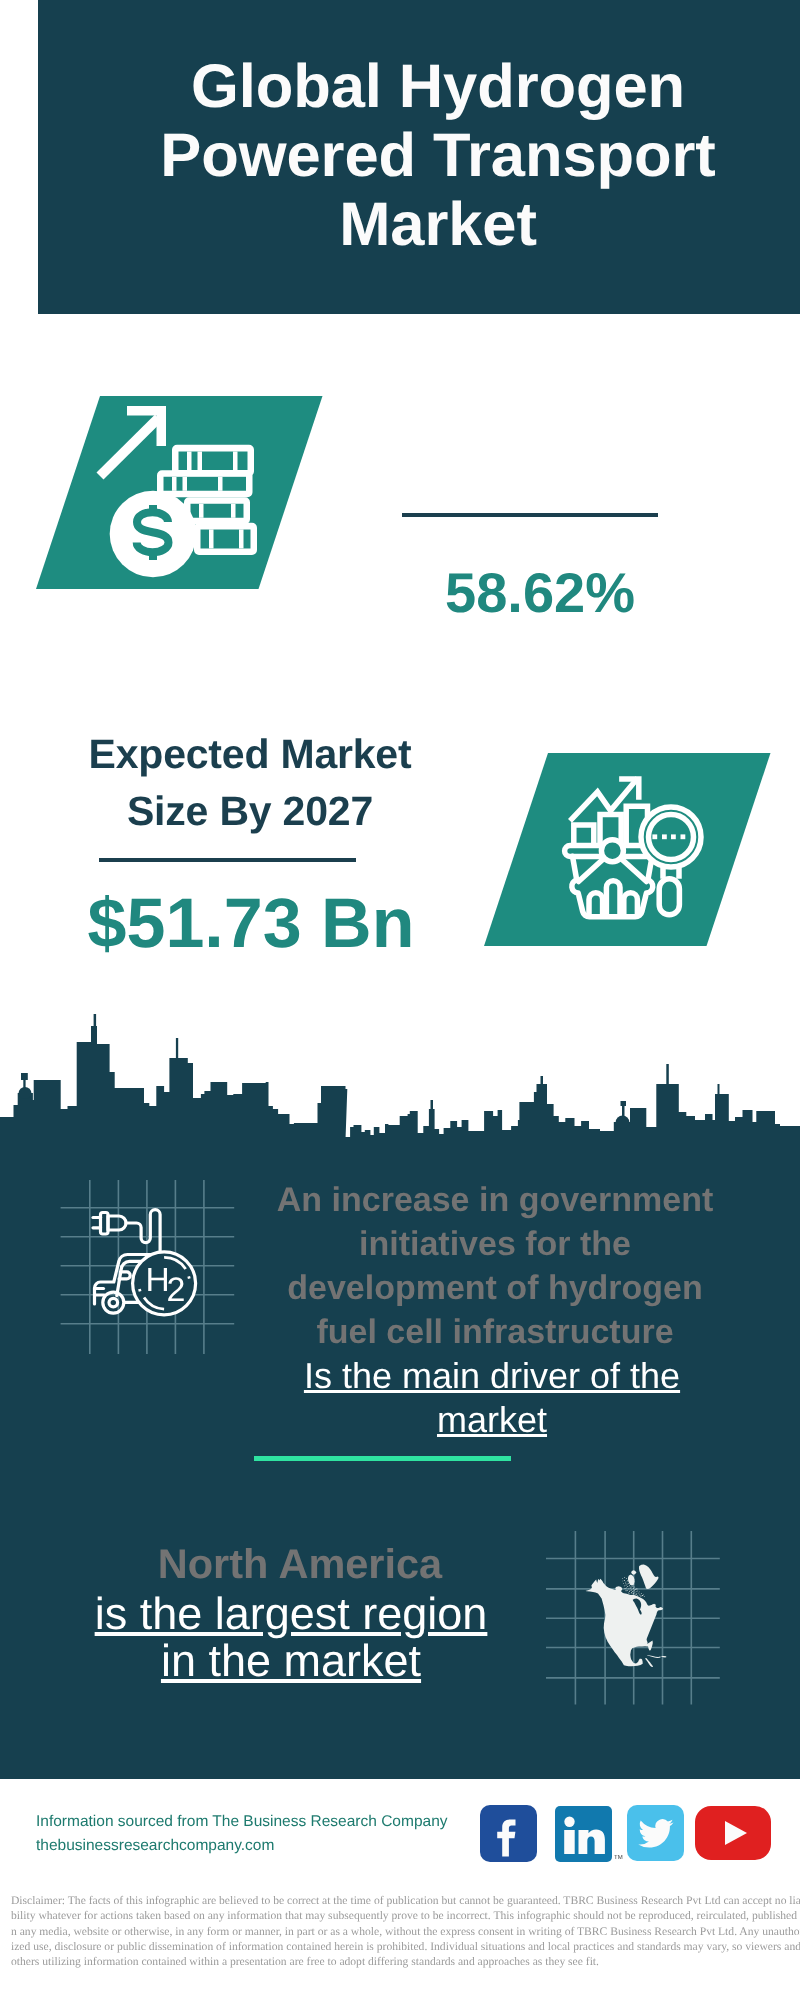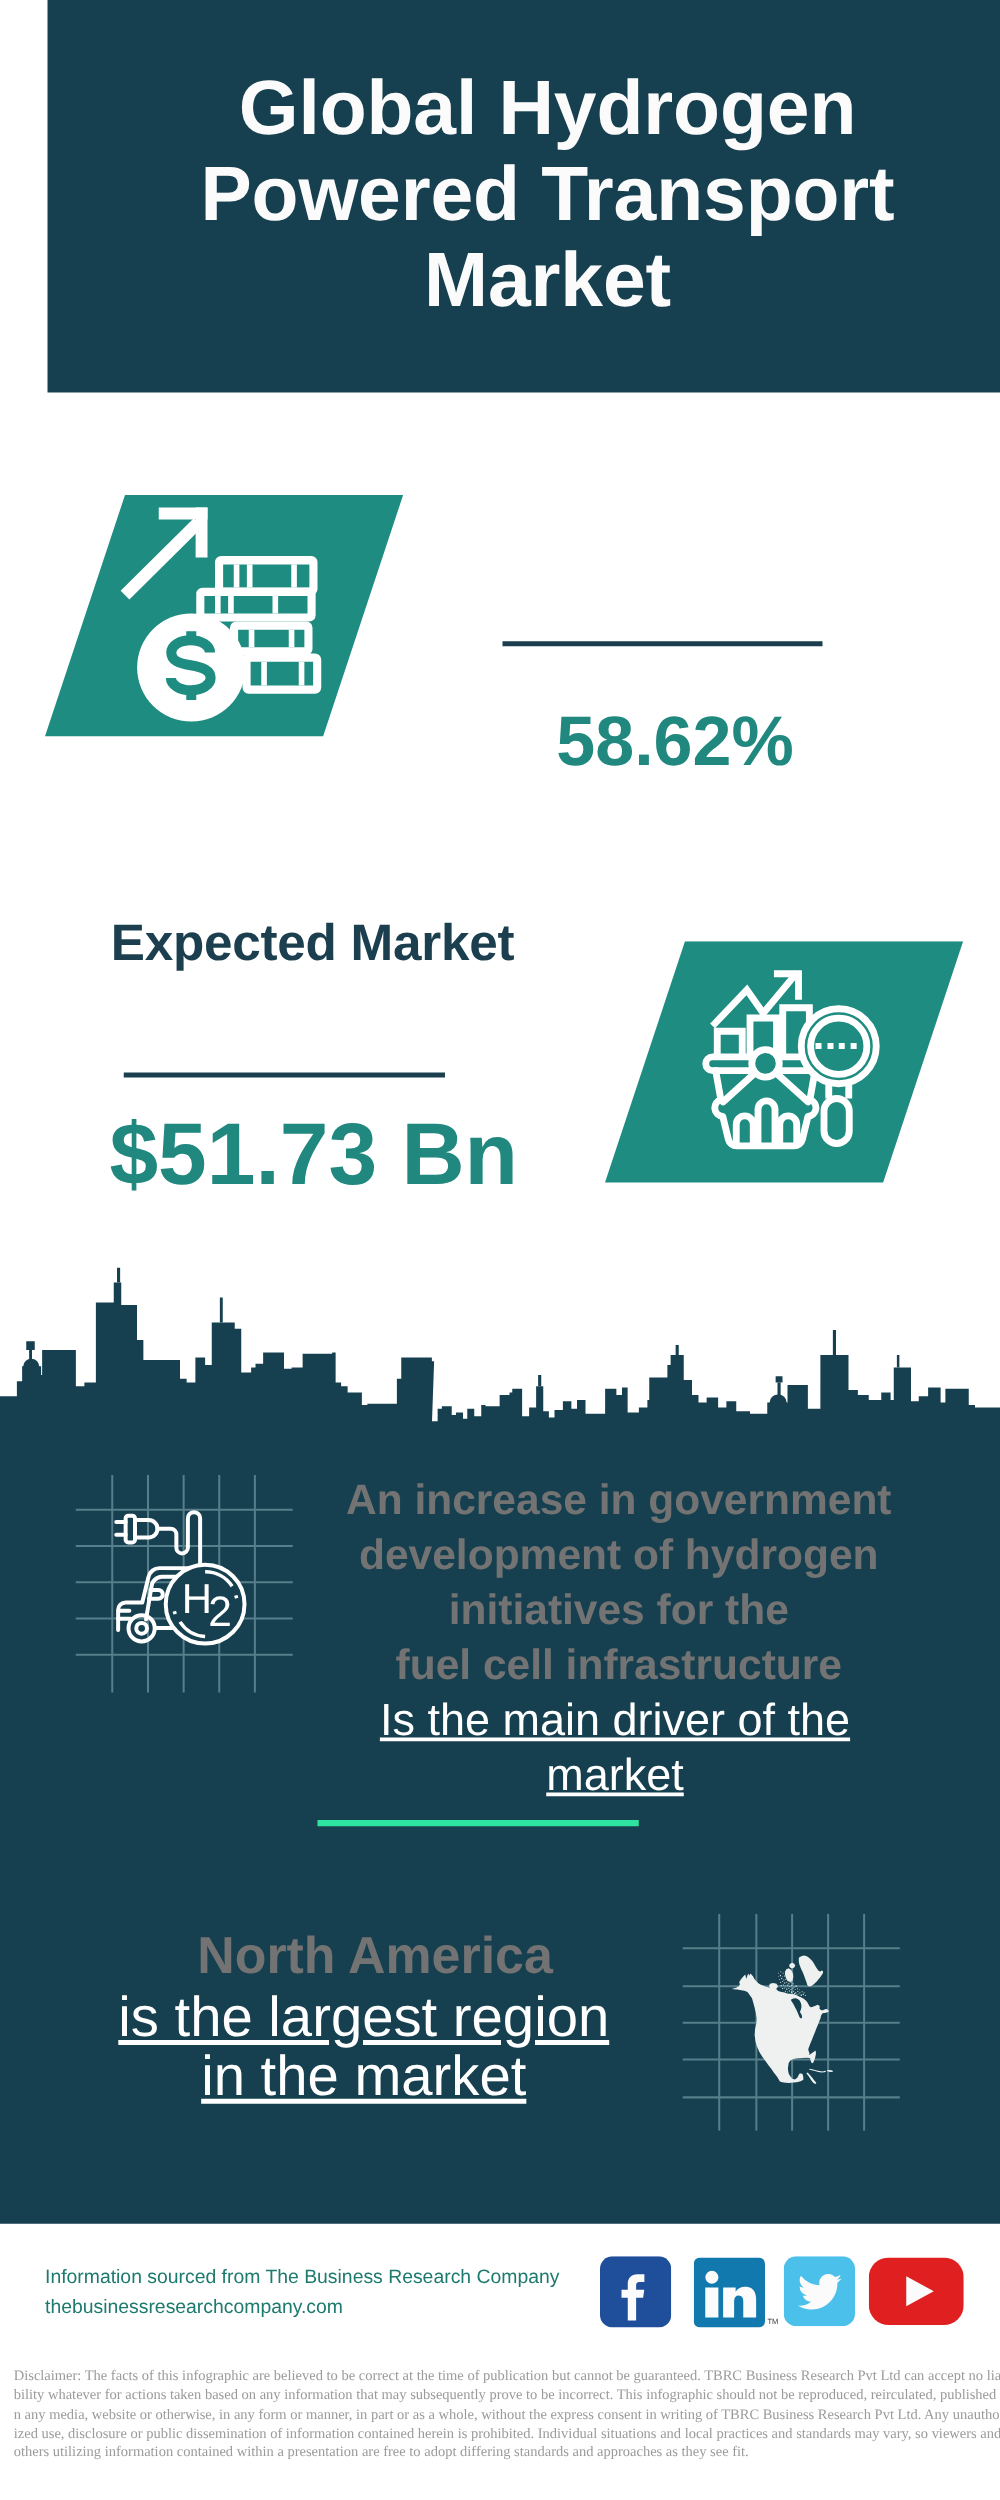--- a/index.html
+++ b/index.html
@@ -98,20 +98,21 @@
         <path d="M117,109 v8 M117,155.5 v8.5"></path>
       </g>
     </svg>
   </div>
 
   <div class="stat-rule" style="left:402px;top:513px;width:256px;"></div>
   <div class="stat-value" style="left:290px;top:548px;width:500px;">58.62%</div>
 
   <div class="stat-label" style="left:0px;top:726px;width:500px;">
     <div>Expected Market</div>
+    <div>Size By 2027</div>
   </div>
   <div class="stat-rule" style="left:99px;top:858px;width:257px;"></div>
   <div class="stat-value" style="left:1px;top:878px;width:500px;font-size:70px;">$51.73 Bn</div>
 
   <div class="plate" style="left:484px;top:753px;">
     <svg width="287" height="194" viewBox="0 0 287 194">
       <polygon points="64,0 286.5,0 222.5,193 0,193" fill="#1e8c80"></polygon>
       <g fill="none" stroke="#ffffff" stroke-width="5.5" stroke-linecap="square" stroke-linejoin="miter">
 
         <polyline points="87.9,65.8 113.5,38.9 126.6,57.6 152,27"></polyline>
@@ -215,22 +216,22 @@
       <path d="M74,117.5 a25.9,25.9 0 0 0 20.1,11.7"></path>
       <path d="M118.7,96.3 l0.6,2.3"></path>
       <path d="M69.5,109 l0.6,2.3"></path>
     </g>
     <text x="87.5" y="110.6" font-family="Liberation Sans, sans-serif" font-weight="400" font-size="33.5" fill="#ffffff" text-anchor="middle">H</text>
     <text x="106" y="120.8" font-family="Liberation Sans, sans-serif" font-weight="400" font-size="34" fill="#ffffff" text-anchor="middle">2</text>
   </svg>
 
   <div class="drv-hi" style="left:245px;top:1178px;width:500px;">
     <div>An increase in government</div>
+    <div>initiatives for the</div>
     <div>development of hydrogen</div>
-    <div>initiatives for the</div>
     <div>fuel cell infrastructure</div>
   </div>
   <div class="drv-sub" style="left:242px;top:1354px;width:500px;">
     <div>Is the main driver of the</div>
     <div>market</div>
   </div>
   <div class="divider" style="left:254px;top:1456px;width:257px;"></div>
 
   <div class="drv-hi" style="left:50px;top:1540px;width:500px;font-size:41.5px;line-height:48px;">North America</div>
   <div class="drv-sub" style="left:41px;top:1590px;width:500px;font-size:45px;line-height:47px;">

